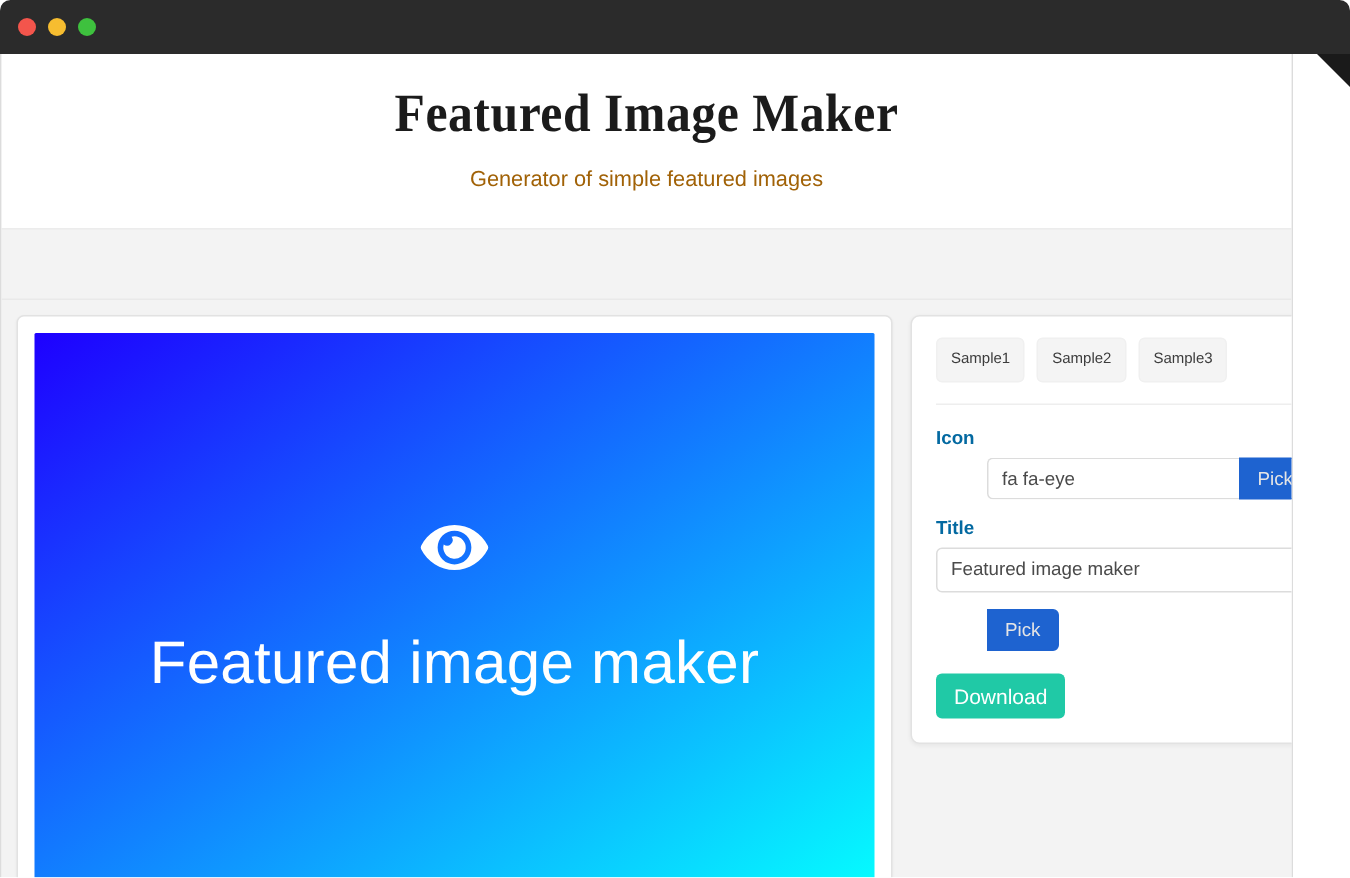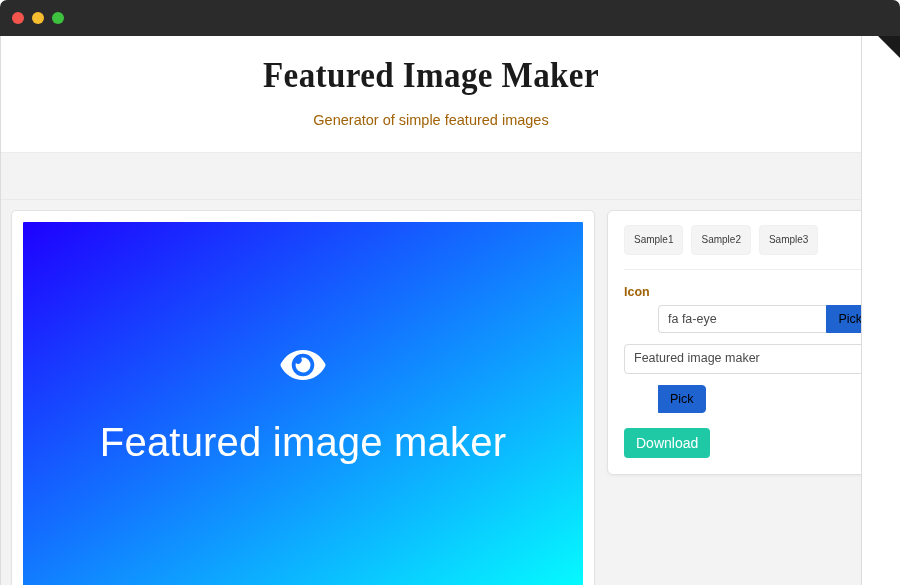--- a/index.html
+++ b/index.html
@@ -188,21 +188,21 @@
     line-height: 16px;
     padding: 6px 9px;
     cursor: pointer;
     font-family: "Liberation Sans", sans-serif;
   }
 
   .field-group { margin-bottom: 11px; }
   .field-label {
     font-size: 12.5px;
     font-weight: bold;
-    color: #a16207;
+    color: #0369a1;
     line-height: 16px;
     margin-bottom: 5px;
     display: block;
   }
 
   .input-row {
     display: flex;
     align-items: center;
     padding-left: 34px;
   }
@@ -216,21 +216,21 @@
     font-size: 12.5px;
     color: #4a4a4a;
     background: #ffffff;
     font-family: "Liberation Sans", sans-serif;
     outline: none;
     min-width: 0;
   }
   .pick-btn {
     flex: 0 0 auto;
     background: #1e63d0;
-    color: #000000;
+    color: #e5e5e5;
     border: 1px solid #1e63d0;
     border-radius: 0 4px 4px 0;
     font-size: 12.5px;
     line-height: 26px;
     padding: 0 11px;
     cursor: pointer;
     font-family: "Liberation Sans", sans-serif;
   }
 
   .textarea-field {
@@ -308,20 +308,21 @@
 
         <div class="field-group">
           <label class="field-label">Icon</label>
           <div class="input-row">
             <input class="text-input" type="text" value="fa fa-eye" style="">
             <button class="pick-btn">Pick</button>
           </div>
         </div>
 
         <div class="field-group">
+          <label class="field-label">Title</label>
           <textarea class="textarea-field" placeholder="Featured image maker" style="">Featured image maker</textarea>
         </div>
 
         <div class="field-group">
           <div class="input-row">
             <button class="pick-btn">Pick</button>
           </div>
         </div>
 
         <button class="download-btn">Download</button>

